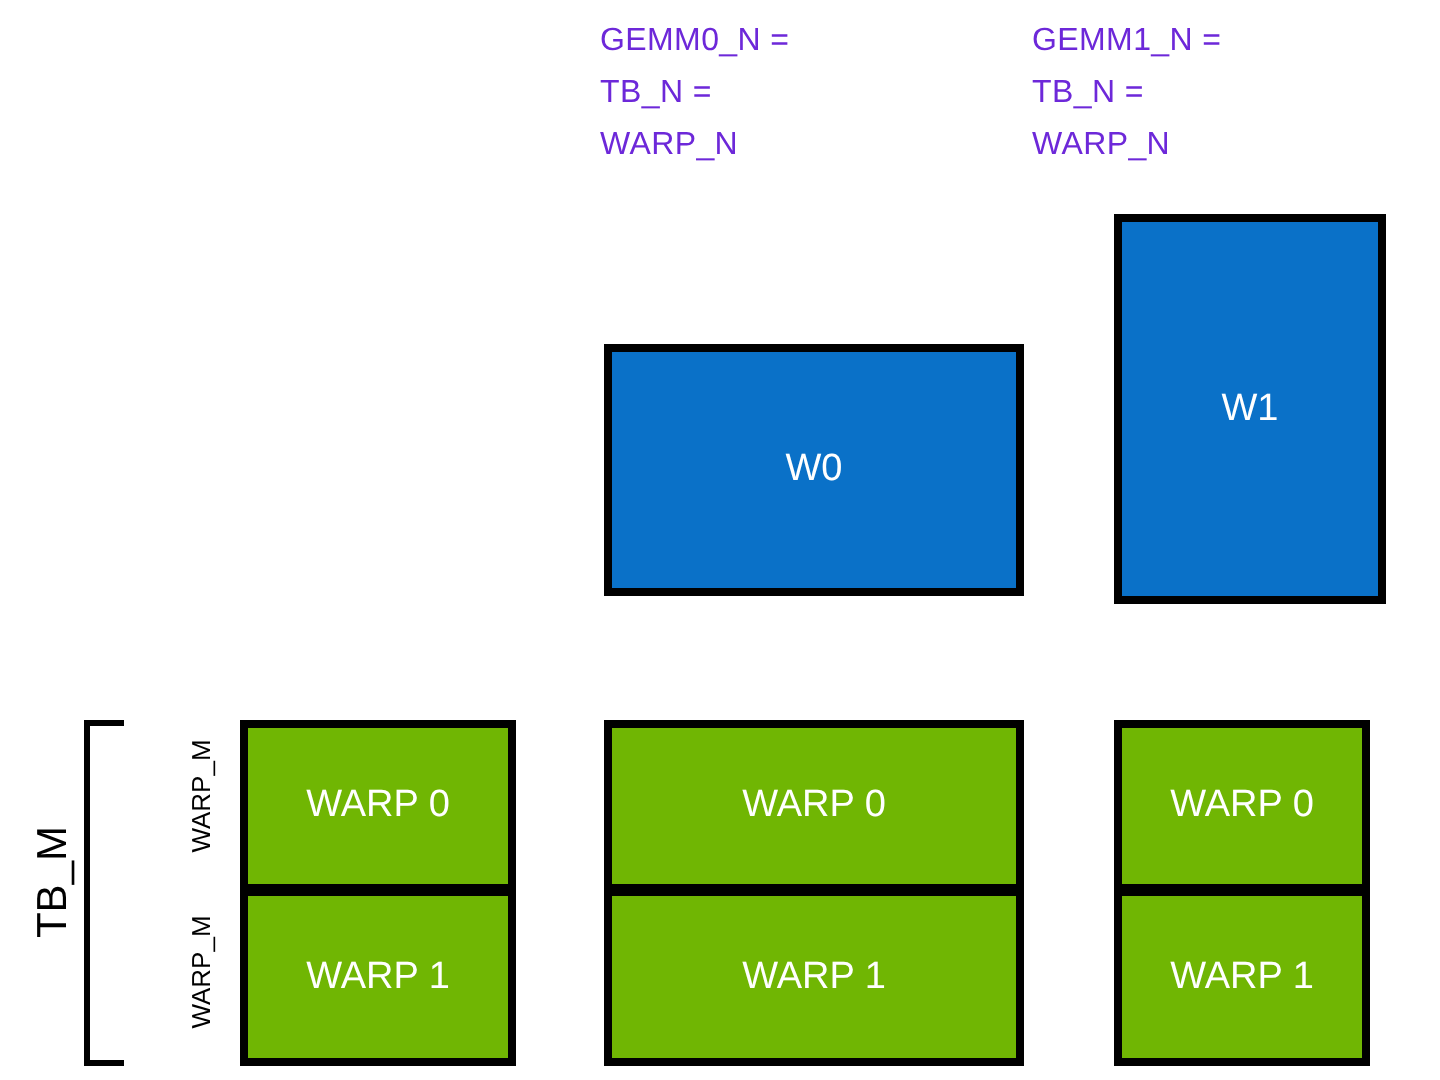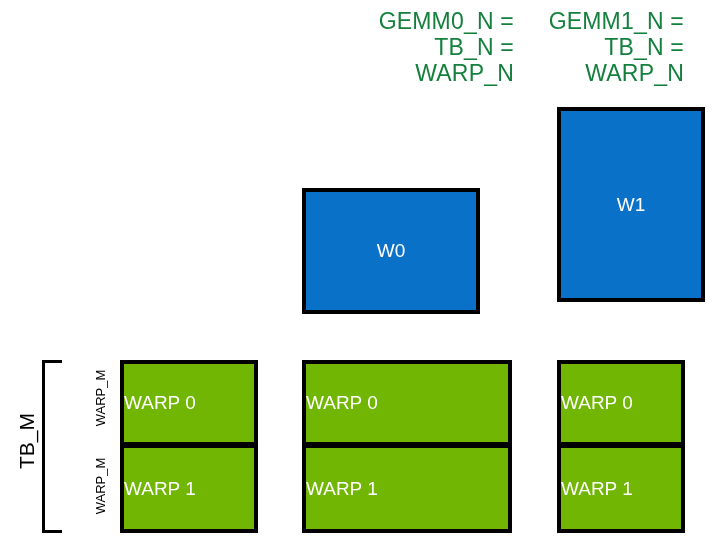--- a/index.html
+++ b/index.html
@@ -14,23 +14,23 @@
     position: relative;
     width: 720px;
     height: 540px;
     background: #ffffff;
     overflow: hidden;
   }
 
   
   .col-caption {
     position: absolute;
-    text-align: right;
-    color: #15803d;
-    font-size: 23px;
+    text-align: left;
+    color: #6d28d9;
+    font-size: 16px;
     line-height: 26px;
     letter-spacing: 0.2px;
     white-space: pre-line;
     font-family: "Liberation Sans", sans-serif;
   }
 
   
   .box {
     position: absolute;
     box-sizing: border-box;
@@ -48,21 +48,21 @@
   .warp-stack {
     position: absolute;
   }
   .warp-cell {
     position: absolute;
     box-sizing: border-box;
     border: 4px solid #000000;
     background: #70b603;
     display: flex;
     align-items: center;
-    justify-content: flex-start;
+    justify-content: center;
     color: #ffffff;
     font-size: 19px;
     font-family: "Liberation Sans", sans-serif;
   }
 
   
   .bracket {
     position: absolute;
     box-sizing: border-box;
     border-left: 3px solid #000000;
@@ -92,25 +92,25 @@
 <div id="canvas">
 
   <div class="col-caption" style="left:300px; top:8px; width:214px;">GEMM0_N =
 TB_N =
 WARP_N</div>
 
   <div class="col-caption" style="left:516px; top:8px; width:168px;">GEMM1_N =
 TB_N =
 WARP_N</div>
 
-  <div class="box blue" style="left:302px; top:188px; width:178px; height:126px;">
+  <div class="box blue" style="left:302px; top:172px; width:210px; height:126px;">
     <span>W0</span>
   </div>
 
-  <div class="box blue" style="left:557px; top:107px; width:148px; height:195px;">
+  <div class="box blue" style="left:557px; top:107px; width:136px; height:195px;">
     <span>W1</span>
   </div>
 
   <div class="bracket" style="left:42px; top:360px; width:20px; height:173px;"></div>
 
   <div class="vlabel tb" style="left:-13px; top:428px; width:80px; height:26px;">TB_M</div>
 
   <div class="vlabel warp" style="left:60px; top:389px; width:80px; height:18px;">WARP_M</div>
 
   <div class="vlabel warp" style="left:60px; top:477px; width:80px; height:18px;">WARP_M</div>

